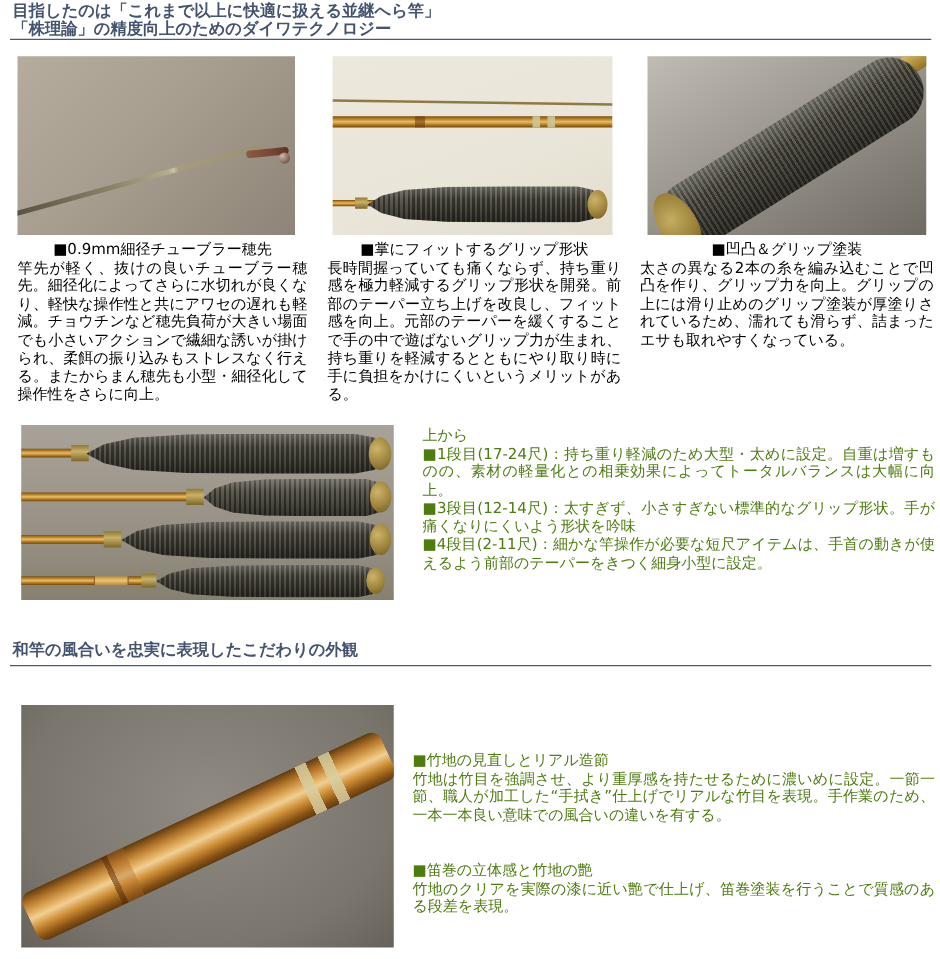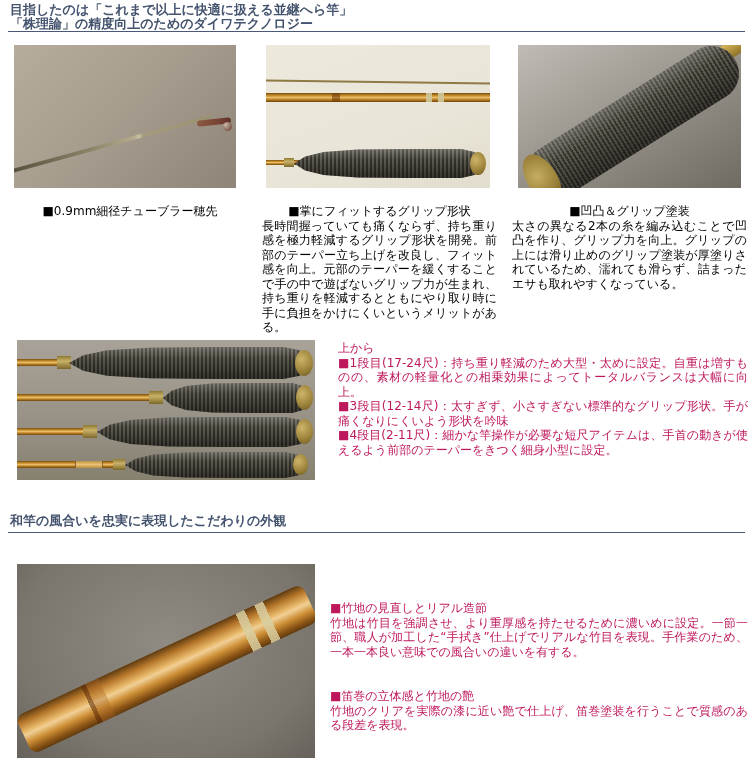--- a/index.html
+++ b/index.html
@@ -14,24 +14,24 @@
   
   .g-tex{background:
       linear-gradient(180deg, rgba(255,255,255,.22), rgba(255,255,255,0) 35%, rgba(0,0,0,.38) 92%),
       repeating-linear-gradient(90deg, #35332c 0 2px, #5e5b50 2px 4px);}
   .taper-left{clip-path:polygon(0% 50%,6% 26%,16% 10%,34% 2%,60% 0%,90% 0%,97% 10%,100% 35%,100% 65%,97% 90%,90% 100%,60% 100%,34% 98%,16% 90%,6% 74%);}
   .cap{position:absolute;border-radius:50%;background:radial-gradient(circle at 35% 35%,#cdb46a,#9a8038 60%,#6e5a22);}
   .bamboo{background:linear-gradient(180deg,#7a4d10,#c78f2c 30%,#e7bd6a 50%,#b77d1f 75%,#6e4510);}
   .ring{background:linear-gradient(180deg,#8e7a33,#c9b167 40%,#7c682a);}
   
   .caption{position:absolute;top:192px;font-size:12px;line-height:14.5px;color:#000;}
-  .caption .t{text-align:center;margin-top:12px;}
+  .caption .t{text-align:center;}
   .caption .b{text-align:justify;}
   
-  .side-text{position:absolute;font-size:12px;line-height:14.5px;color:#be185d;text-align:justify;}
+  .side-text{position:absolute;font-size:12px;line-height:14.5px;color:#4d7c0f;text-align:justify;}
   .side-text p{margin:0;}
 </style>
 </head>
 <body>
 
 <div class="page">
 
   <div class="sec-head" style="top:3px;">目指したのは「これまで以上に快適に扱える並継へら竿」</div>
   <div class="sec-head" style="top:17px;">「株理論」の精度向上のためのダイワテクノロジー</div>
   <div class="rule" style="top:31px;"></div>
@@ -67,20 +67,21 @@
          background:linear-gradient(180deg,#d8b65c,#8f7326);"></div>
     <div class="abs g-tex" style="left:-5px;top:50px;width:240px;height:55px;border-radius:28px;
          transform:rotate(-32deg);">
       <div class="abs" style="left:-2px;top:0;width:30px;height:55px;border-radius:50%;
            background:radial-gradient(circle at 40% 40%,#c5ad62,#9a8038 55%,#5e4c1c);"></div>
     </div>
   </div>
 
   <div class="caption" style="left:14px;width:232px;">
     <div class="t">■0.9mm細径チューブラー穂先</div>
+    <div class="b">竿先が軽く、抜けの良いチューブラー穂先。細径化によってさらに水切れが良くなり、軽快な操作性と共にアワセの遅れも軽減。チョウチンなど穂先負荷が大きい場面でも小さいアクションで繊細な誘いが掛けられ、柔餌の振り込みもストレスなく行える。またからまん穂先も小型・細径化して操作性をさらに向上。</div>
   </div>
   <div class="caption" style="left:262px;width:235px;">
     <div class="t">■掌にフィットするグリップ形状</div>
     <div class="b">長時間握っていても痛くならず、持ち重り感を極力軽減するグリップ形状を開発。前部のテーパー立ち上げを改良し、フィット感を向上。元部のテーパーを緩くすることで手の中で遊ばないグリップ力が生まれ、持ち重りを軽減するとともにやり取り時に手に負担をかけにくいというメリットがある。</div>
   </div>
   <div class="caption" style="left:512px;width:235px;">
     <div class="t">■凹凸＆グリップ塗装</div>
     <div class="b">太さの異なる2本の糸を編み込むことで凹凸を作り、グリップ力を向上。グリップの上には滑り止めのグリップ塗装が厚塗りされているため、濡れても滑らず、詰まったエサも取れやすくなっている。</div>
   </div>
 

